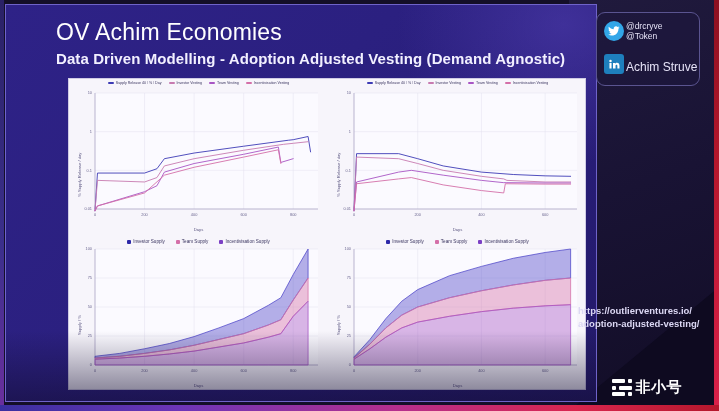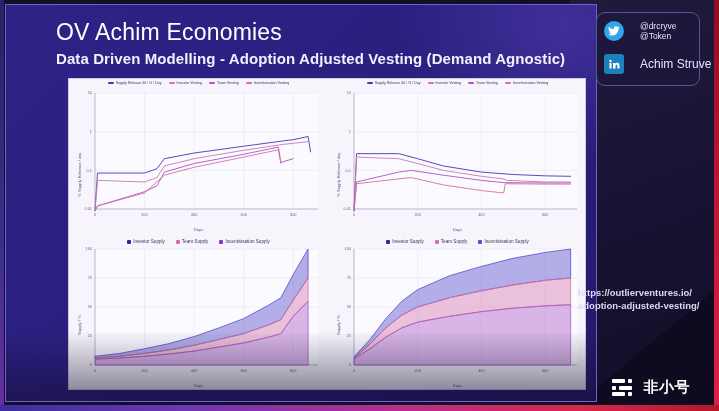--- a/index.html
+++ b/index.html
@@ -69,47 +69,47 @@
   }
 
   
   .social-card {
     position: absolute; left: 596px; top: 12px;
     width: 104px; height: 74px;
     border: 1px solid #5a5490; border-radius: 9px;
     background: rgba(30,24,62,0.55);
     z-index: 6;
   }
-  .social-row { position: absolute; display: flex; align-items: center; gap: 16px; }
+  .social-row { position: absolute; display: flex; align-items: flex-end; gap: 2px; }
   .social-row.tw { left: 7px; top: 8px; }
   .social-row.li { left: 7px; top: 41px; }
   .badge {
     width: 20px; height: 20px; border-radius: 50%;
     display: flex; align-items: center; justify-content: center;
     flex: 0 0 auto;
   }
   .badge.tw { background: #32a6e8; }
   .badge.li { background: #1e7fbd; border-radius: 3px; }
   .badge svg { display: block; }
   .handles { display: flex; flex-direction: column; line-height: 1.18; }
   .handles span { font-size: 8.5px; color: #e6e3f7; white-space: nowrap; }
   .liname { font-size: 12px; color: #e6e3f7; white-space: nowrap; }
 
   
   .url-note {
-    position: absolute; left: 578px; top: 286px; width: 138px;
+    position: absolute; left: 578px; top: 304px; width: 138px;
     font-size: 9.5px; font-weight: 700; color: #dcd8f4;
     line-height: 1.42; z-index: 6;
   }
   .url-note span { display: block; }
 
   
   .watermark {
     position: absolute; left: 612px; top: 378px;
-    display: flex; align-items: center; gap: 12px; z-index: 7;
+    display: flex; align-items: center; gap: 4px; z-index: 7;
   }
   .wm-mark { display: flex; flex-direction: column; gap: 2.5px; }
   .wm-row { display: flex; gap: 2.5px; align-items: center; }
   .wm-d { width: 4px; height: 4px; border-radius: 1px; background: #ffffff; }
   .wm-b { width: 13px; height: 4px; border-radius: 1px; background: #ffffff; }
   .wm-text { font-size: 15px; font-weight: 700; color: #ffffff; letter-spacing: 0.5px; }
 
   
   .panel {
     position: absolute; left: 62px; top: 73px;

